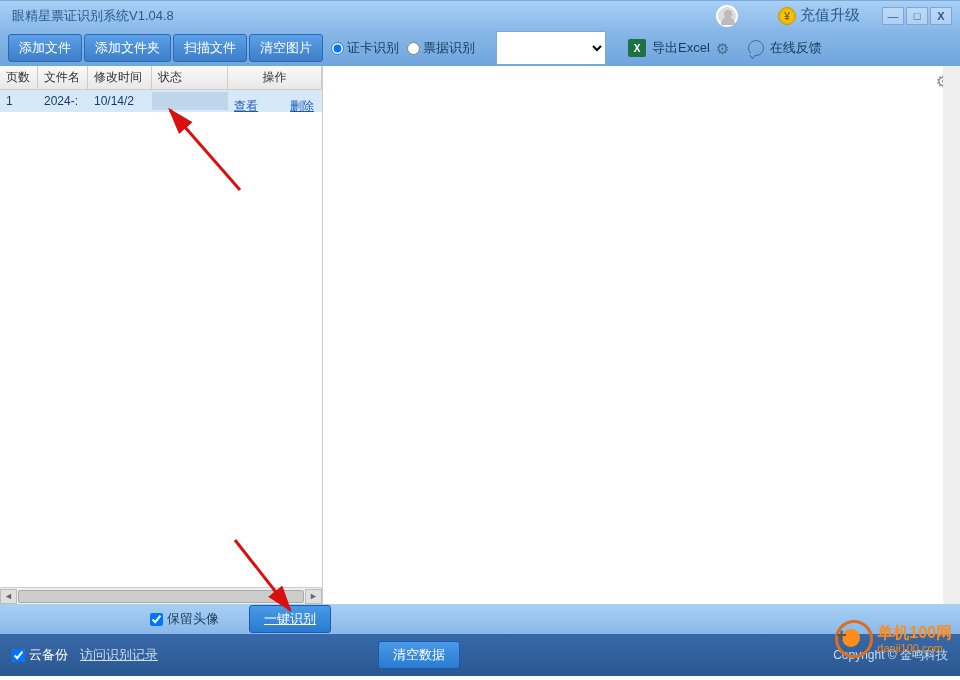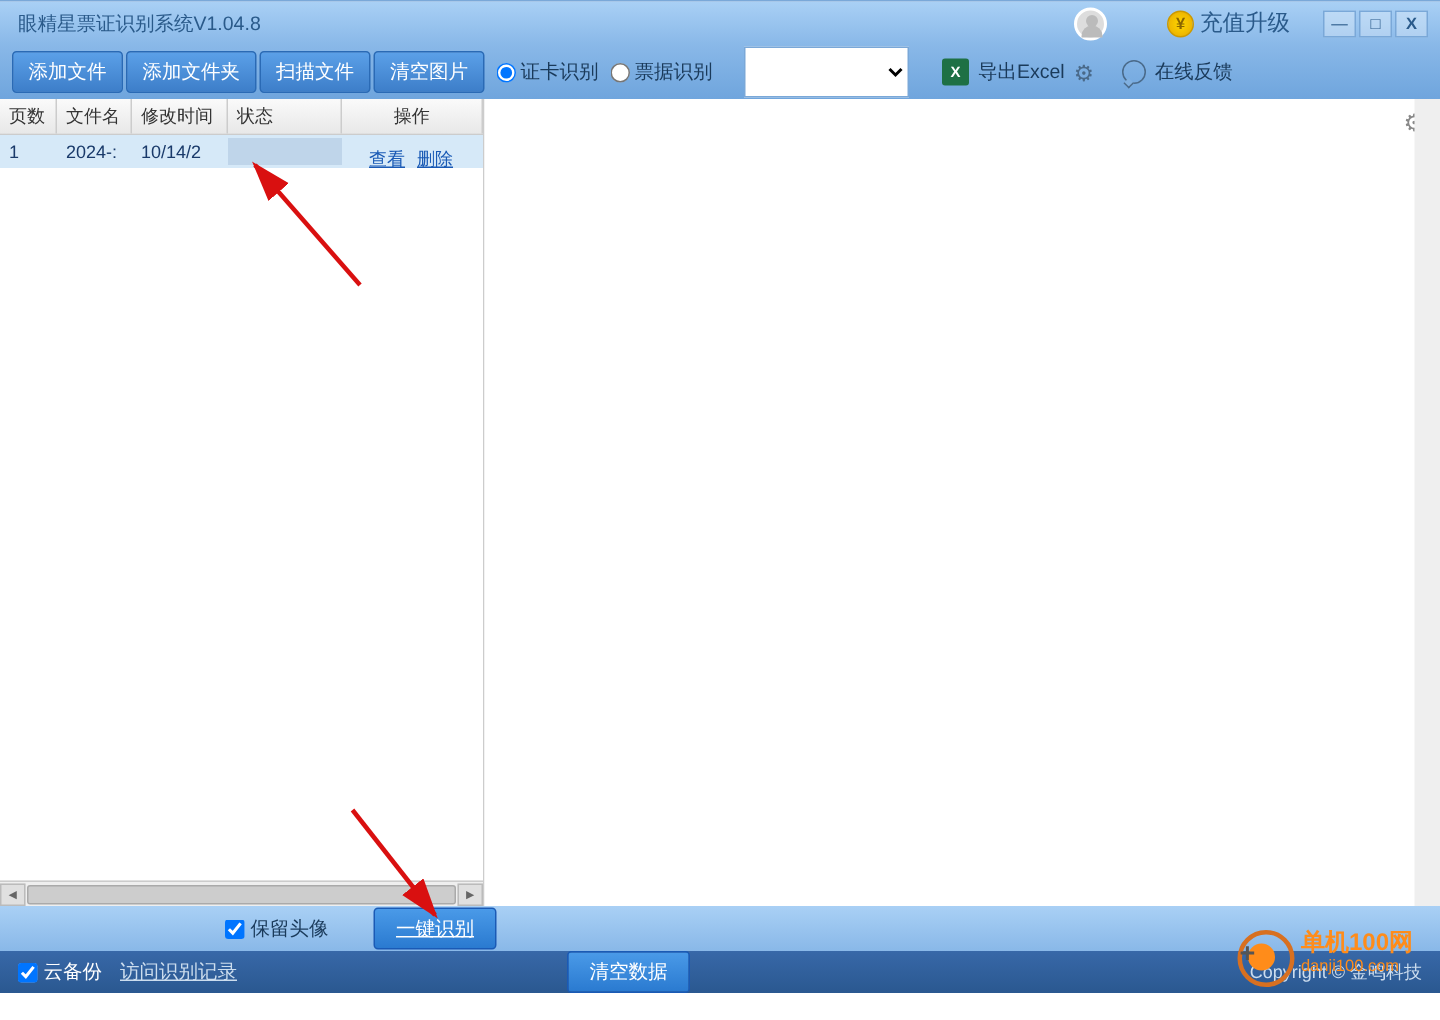--- a/index.html
+++ b/index.html
@@ -31,42 +31,42 @@
     
     .left-panel { width: 323px; display: flex; flex-direction: column; border-right: 1px solid #ccc; }
     .table-area { flex: 1; overflow: hidden; position: relative; }
     .table-header { display: flex; height: 24px; background: linear-gradient(#fafafa, #e8e8e8); border-bottom: 1px solid #ccc; }
     .th { padding: 3px 6px; border-right: 1px solid #ccc; color: #333; font-size: 12px; }
     .th1 { width: 38px; } .th2 { width: 50px; } .th3 { width: 64px; } .th4 { width: 76px; } .th5 { flex: 1; text-align: center; }
     .table-body { overflow-y: auto; height: 486px; }
     .tr { display: flex; height: 22px; background: #d6e9f8; align-items: center; }
     .td { padding: 2px 6px; font-size: 12px; color: #1a3a6a; white-space: nowrap; overflow: hidden; }
     .td1 { width: 38px; } .td2 { width: 50px; } .td3 { width: 64px; } .td4 { width: 76px; background: #bfd5ea; height: 18px; }
-    .td-ops { flex: 1; display: flex; gap: 8px; justify-content: center; padding-right: 8px; margin-top: 11px; }
+    .td-ops { flex: 1; display: flex; gap: 8px; justify-content: space-between; padding-right: 8px; margin-top: 11px; }
     .op-link { color: #1a5ab5; text-decoration: underline; cursor: pointer; font-size: 12px; }
     .hscroll { height: 17px; background: #efefef; border-top: 1px solid #ccc; display: flex; align-items: center; }
     .hscroll-arrow { width: 17px; height: 15px; background: #e0e0e0; border: 1px solid #bbb; display: flex; align-items: center; justify-content: center; font-size: 9px; color: #666; }
     .hscroll-thumb { flex: 1; height: 13px; background: #cdcdcd; border: 1px solid #aaa; border-radius: 2px; margin: 0 1px; }
     
     .preview-panel { flex: 1; background: #fff; position: relative; }
     .preview-gear { position: absolute; top: 6px; right: 10px; color: #888; font-size: 16px; }
     
     .bottom-bar1 { height: 30px; background: linear-gradient(#a9d0f5, #89b8e8); display: flex; align-items: center; padding: 0 8px; }
     .bb1-left { width: 323px; display: flex; align-items: center; justify-content: flex-end; gap: 30px; }
     .chk-wrap { display: flex; align-items: center; gap: 4px; color: #1a3a5a; font-size: 13px; }
     .main-btn { background: linear-gradient(#4a9ae8, #2a7ad0); color: #fff; border: 1px solid #1a5ab5; border-radius: 3px; padding: 4px 14px; font-size: 13px; cursor: pointer; text-decoration: underline; }
     
-    .bottom-bar2 { height: 28px; background: linear-gradient(#3868a8, #2a5890); display: flex; align-items: center; padding: 0 12px; color: #fff; font-size: 13px; }
+    .bottom-bar2 { height: 42px; background: linear-gradient(#3868a8, #2a5890); display: flex; align-items: center; padding: 0 12px; color: #fff; font-size: 13px; }
     .bb2-chk { display: flex; align-items: center; gap: 4px; margin-right: 12px; }
     .bb2-link { color: #cde; text-decoration: underline; margin-right: 20px; cursor: pointer; }
     .bb2-clear { background: linear-gradient(#4a9ae8, #2a7ad0); color: #fff; border: 1px solid #1a5ab5; border-radius: 3px; padding: 4px 14px; font-size: 13px; margin-left: 200px; cursor: pointer; }
     .bb2-spacer { flex: 1; }
     .copyright { color: #cde; font-size: 12px; }
     
-    .watermark { position: absolute; right: 18px; bottom: 22px; display: flex; align-items: flex-start; gap: 4px; }
+    .watermark { position: absolute; right: 8px; bottom: 22px; display: flex; align-items: center; gap: 4px; }
     .wm-logo { width: 38px; height: 38px; border: 3px solid #d87020; border-radius: 50%; position: relative; }
     .wm-logo::before { content: ''; position: absolute; left: 4px; top: 6px; width: 18px; height: 18px; border-radius: 50%; background: #ff8c1a; }
     .wm-logo::after { content: '+'; position: absolute; left: -2px; top: 2px; color: #555; font-size: 18px; font-weight: bold; }
     .wm-text { display: flex; flex-direction: column; line-height: 1.1; }
     .wm-cn { color: #ff8c1a; font-size: 16px; font-weight: bold; }
     .wm-en { color: #ff8c1a; font-size: 11px; }
     
     .arrow-svg { position: absolute; pointer-events: none; }
     
     .vscroll { position: absolute; right: 0; top: 66px; width: 17px; height: 538px; background: #efefef; }

